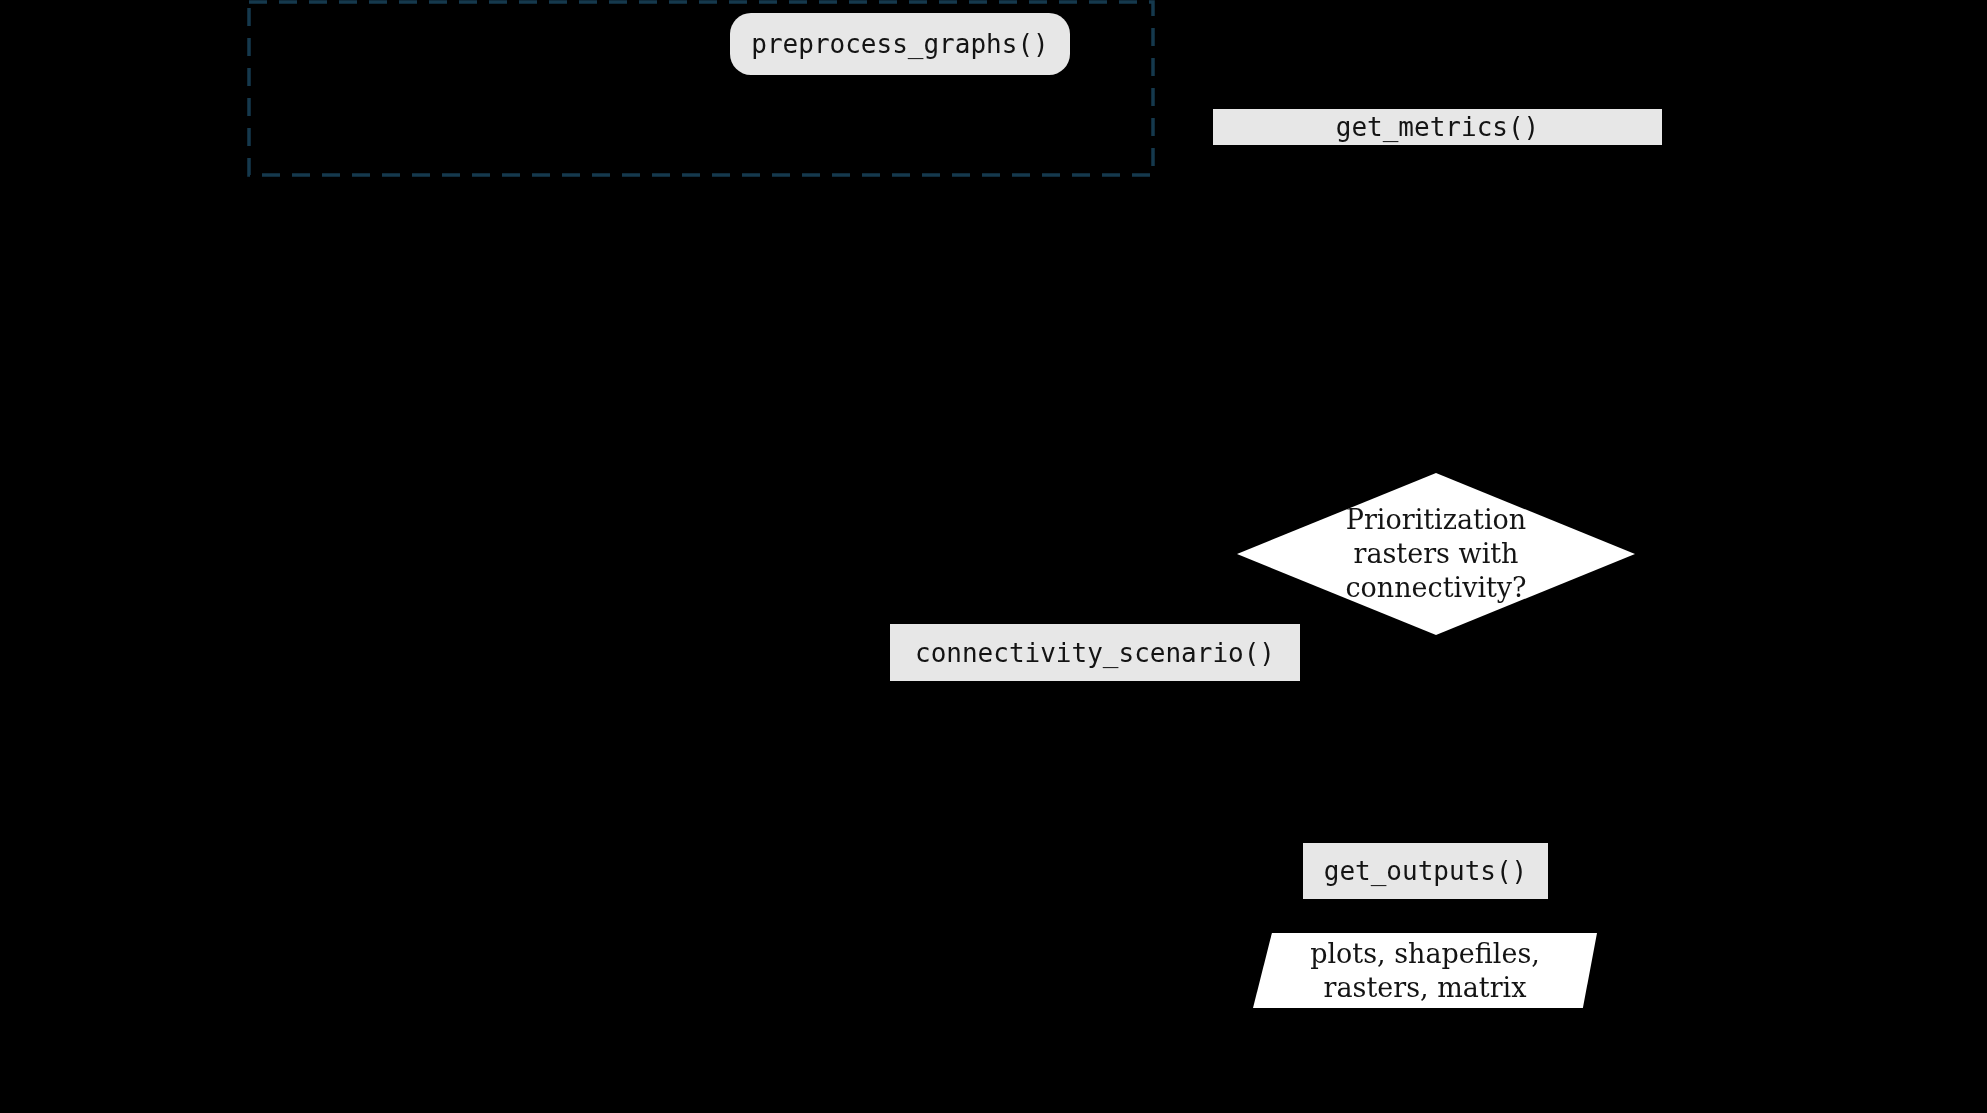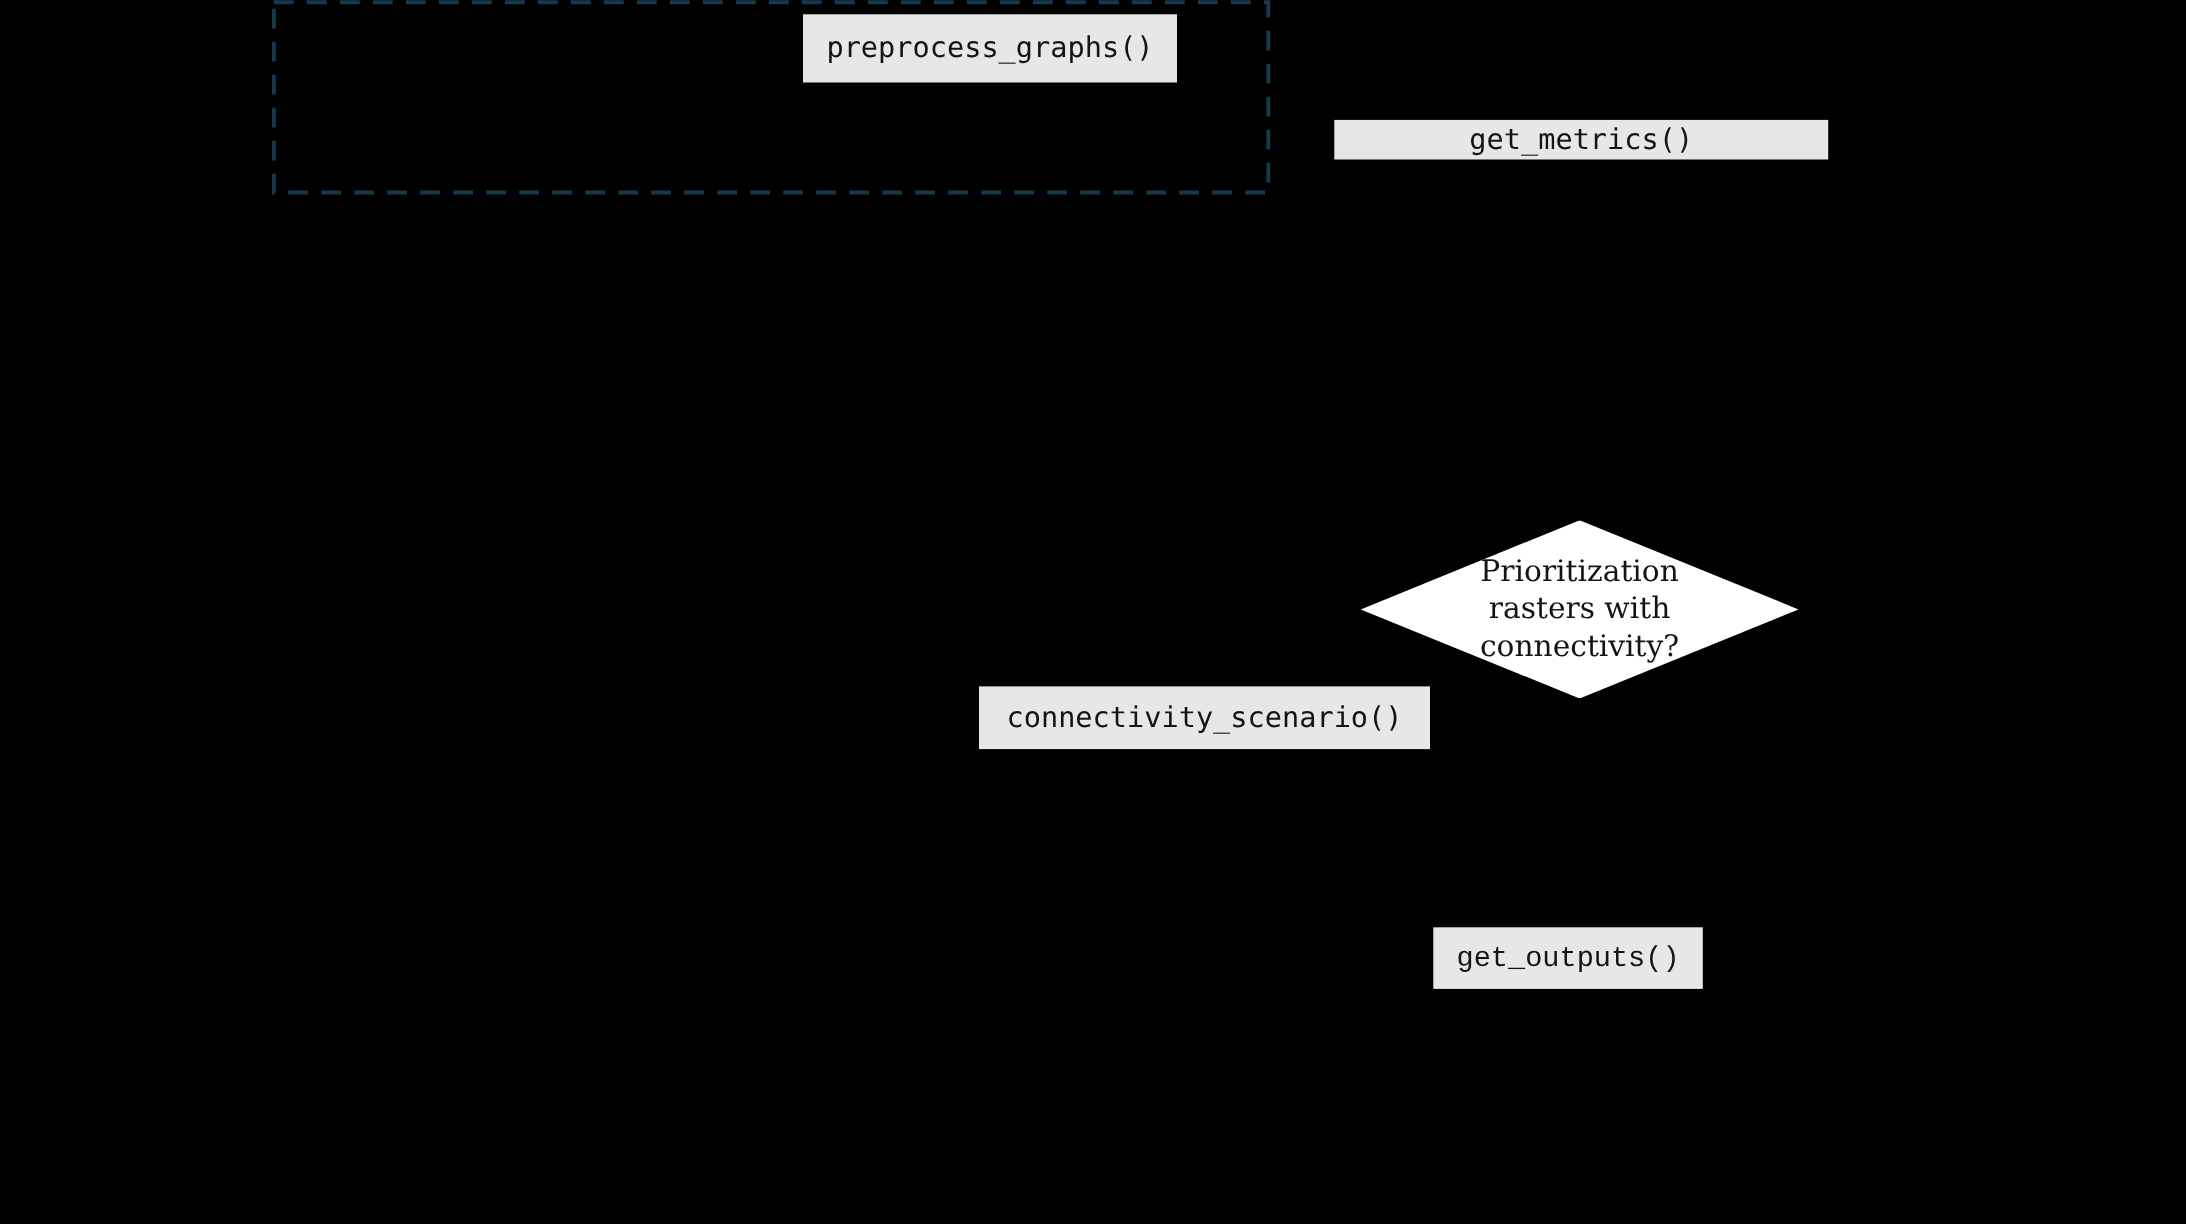--- a/index.html
+++ b/index.html
@@ -31,25 +31,25 @@
   }
   .func-box{
     position:absolute;
     background:var(--function-box-fill);
     color:var(--text);
     display:flex;align-items:center;justify-content:center;
     font-family:"DejaVu Sans Mono", monospace;
     font-size:26px;
     white-space:nowrap;
   }
-  .box-preprocess{left:730px;top:13px;width:340px;height:62px;}
+  .box-preprocess{left:730px;top:13px;width:340px;height:62px;border-radius:21px;}
   .box-get-metrics{left:1213px;top:109px;width:449px;height:36px;}
   .box-connectivity{left:890px;top:624px;width:410px;height:57px;}
   .box-basic{left:1535px;top:625px;width:450px;height:56px;}
-  .box-get-outputs{left:1303px;top:843px;width:245px;height:56px;font-family:Liberation Mono, monospace;}
+  .box-get-outputs{left:1303px;top:843px;width:245px;height:56px;}
   .diamond{
     position:absolute;left:1237px;top:473px;width:398px;height:162px;
     background:var(--shape-fill);
     clip-path:polygon(50% 0%,100% 50%,50% 100%,0% 50%);
     display:flex;flex-direction:column;align-items:center;justify-content:center;
     color:var(--text);
     font-family:"DejaVu Serif", serif;
     font-size:27px;line-height:34px;
     text-align:center;
   }
@@ -81,14 +81,18 @@
     <div>Prioritization</div>
     <div>rasters with</div>
     <div>connectivity?</div>
   </div>
 
   <div class="func-box box-connectivity">connectivity_scenario()</div>
 
 
   <div class="func-box box-get-outputs">get_outputs()</div>
 
+  <div class="parallelogram">
+    <div>plots, shapefiles,</div>
+    <div>rasters, matrix</div>
+  </div>
 
 </div>
 
 </body></html>

